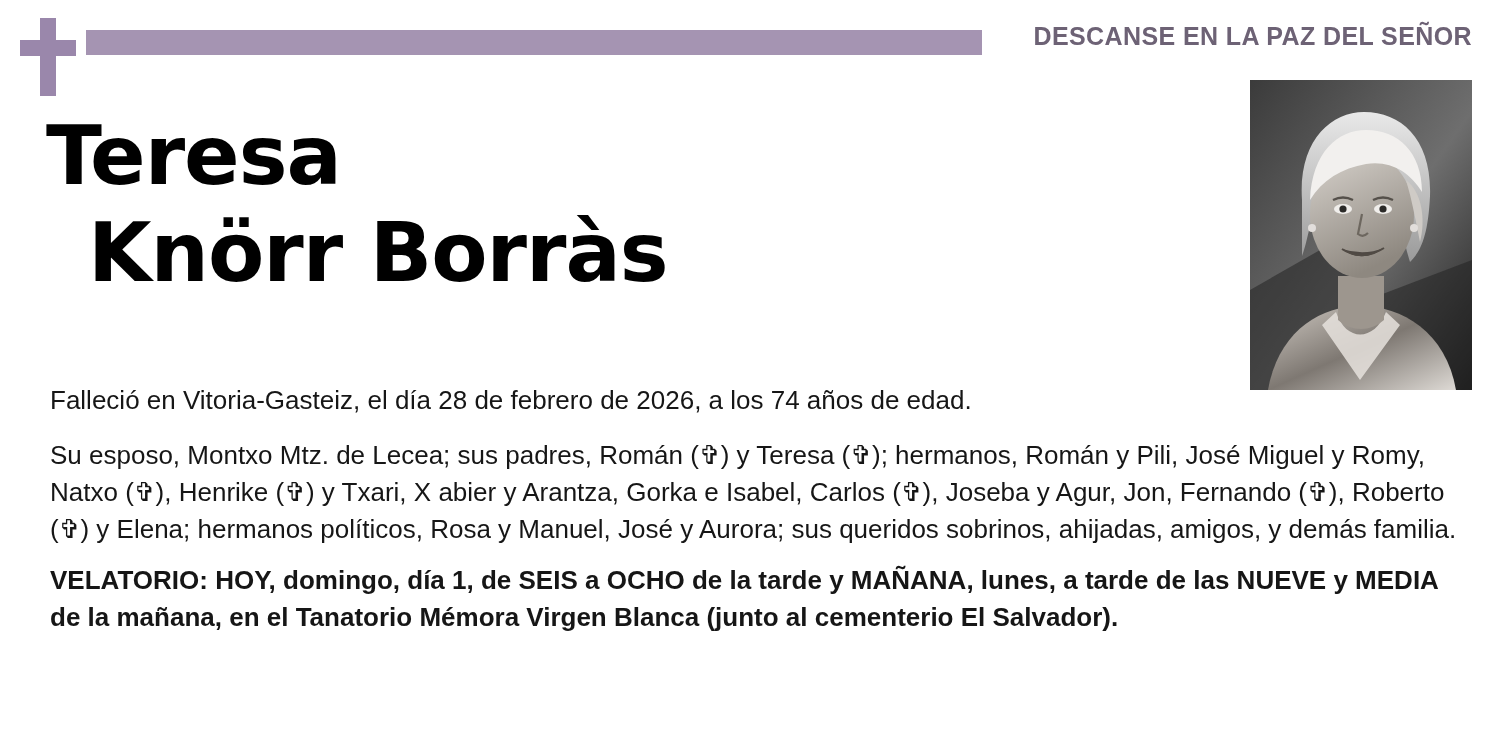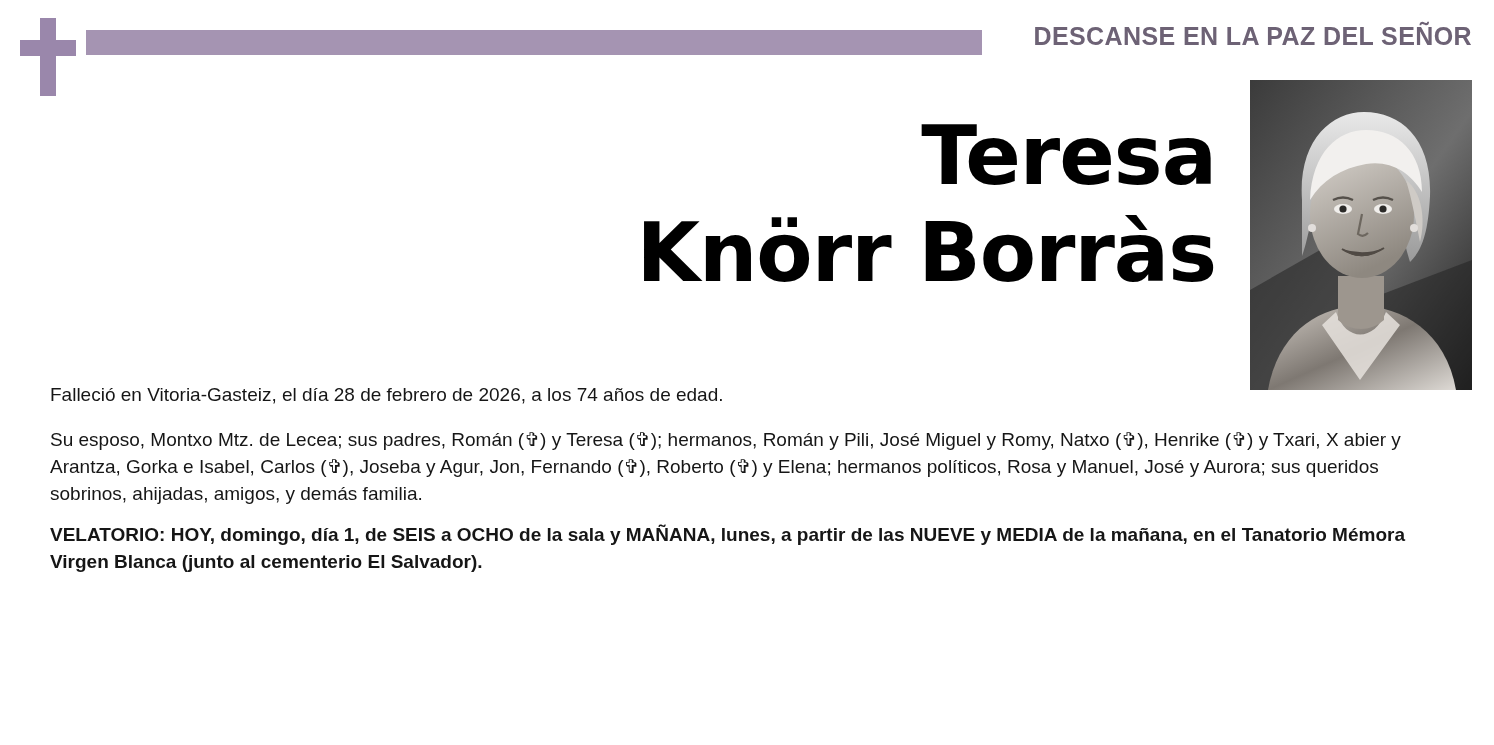--- a/index.html
+++ b/index.html
@@ -83,46 +83,46 @@
     width: 222px;
     height: 310px;
     overflow: hidden;
     background: #2a2a2a;
   }
   .portrait svg { display: block; }
 
   
   .name-block {
     position: absolute;
-    left: 56px;
+    left: 46px;
     top: 112px;
     width: 1160px;
-    text-align: right;
   }
   .name-line {
     font-family: "DejaVu Sans", sans-serif;
     font-weight: bold;
     font-size: 82px;
     line-height: 1.08;
     letter-spacing: -1px;
     color: #000000;
   }
   .name-line.second {
     margin-top: 8px;
+    margin-left: 42px;
   }
 
   
   .body-text {
     position: absolute;
     left: 50px;
     top: 382px;
     width: 1410px;
   }
   .para {
-    font-size: 19px;
+    font-size: 26px;
     line-height: 1.42;
     margin-bottom: 14px;
     color: #161616;
   }
   .para.bold {
     font-weight: bold;
   }
   .para.lead {
     margin-bottom: 18px;
   }
@@ -196,16 +196,16 @@
   </div>
 
   <div class="name-block">
     <div class="name-line">Teresa</div>
     <div class="name-line second">Knörr Borràs</div>
   </div>
 
   <div class="body-text">
     <div class="para lead">Falleció en Vitoria-Gasteiz, el día 28 de febrero de 2026, a los 74 años de edad.</div>
     <div class="para">Su esposo, Montxo Mtz. de Lecea; sus padres, Román (✞) y Teresa (✞); hermanos, Román y Pili, José Miguel y Romy, Natxo (✞), Henrike (✞) y Txari, X abier y Arantza, Gorka e Isabel, Carlos (✞), Joseba y Agur, Jon, Fernando (✞), Roberto (✞) y Elena; hermanos políticos, Rosa y Manuel, José y Aurora; sus queridos sobrinos, ahijadas, amigos, y demás familia.</div>
-    <div class="para bold">VELATORIO: HOY, domingo, día 1, de SEIS a OCHO de la sala y MAÑANA, lunes, a partir de las NUEVE y MEDIA de la mañana, en el Tanatorio Mémora Virgen Blanca (junto al cementerio El Salvador).</div>
+    <div class="para bold">VELATORIO: HOY, domingo, día 1, de SEIS a OCHO de la tarde y MAÑANA, lunes, a tarde de las NUEVE y MEDIA de la mañana, en el Tanatorio Mémora Virgen Blanca (junto al cementerio El Salvador).</div>
   </div>
 
 </div>
 
 </body></html>

